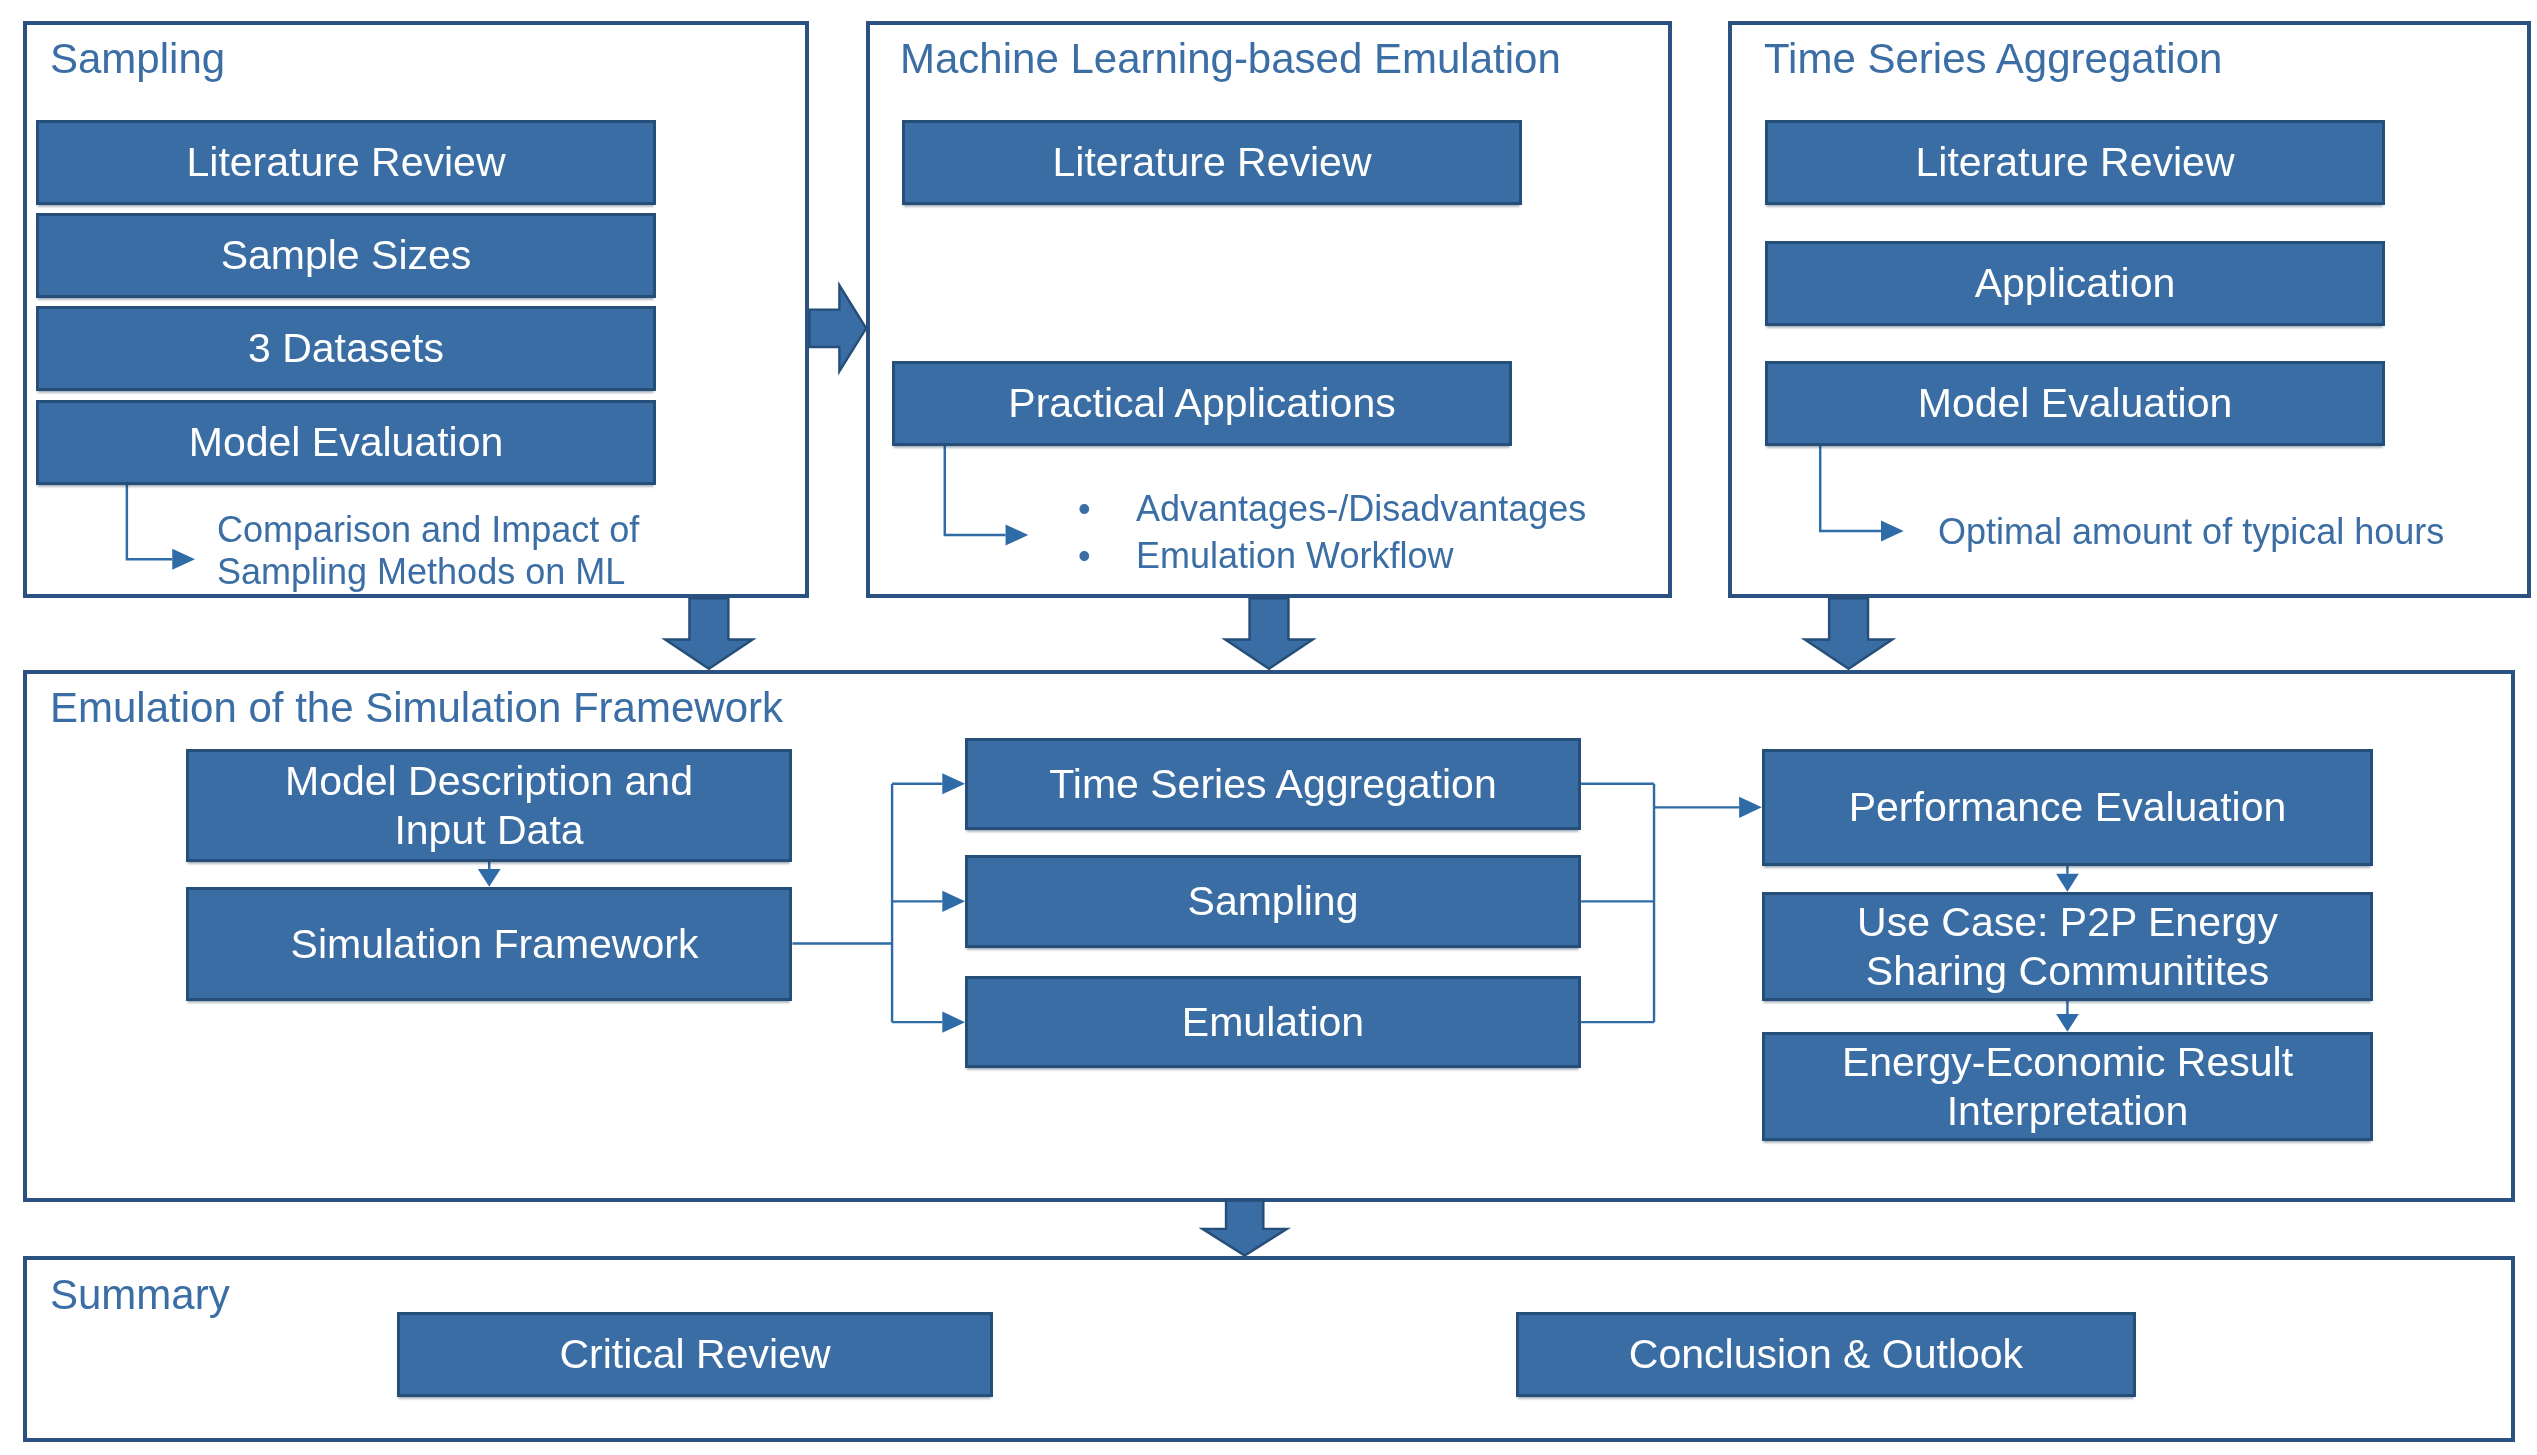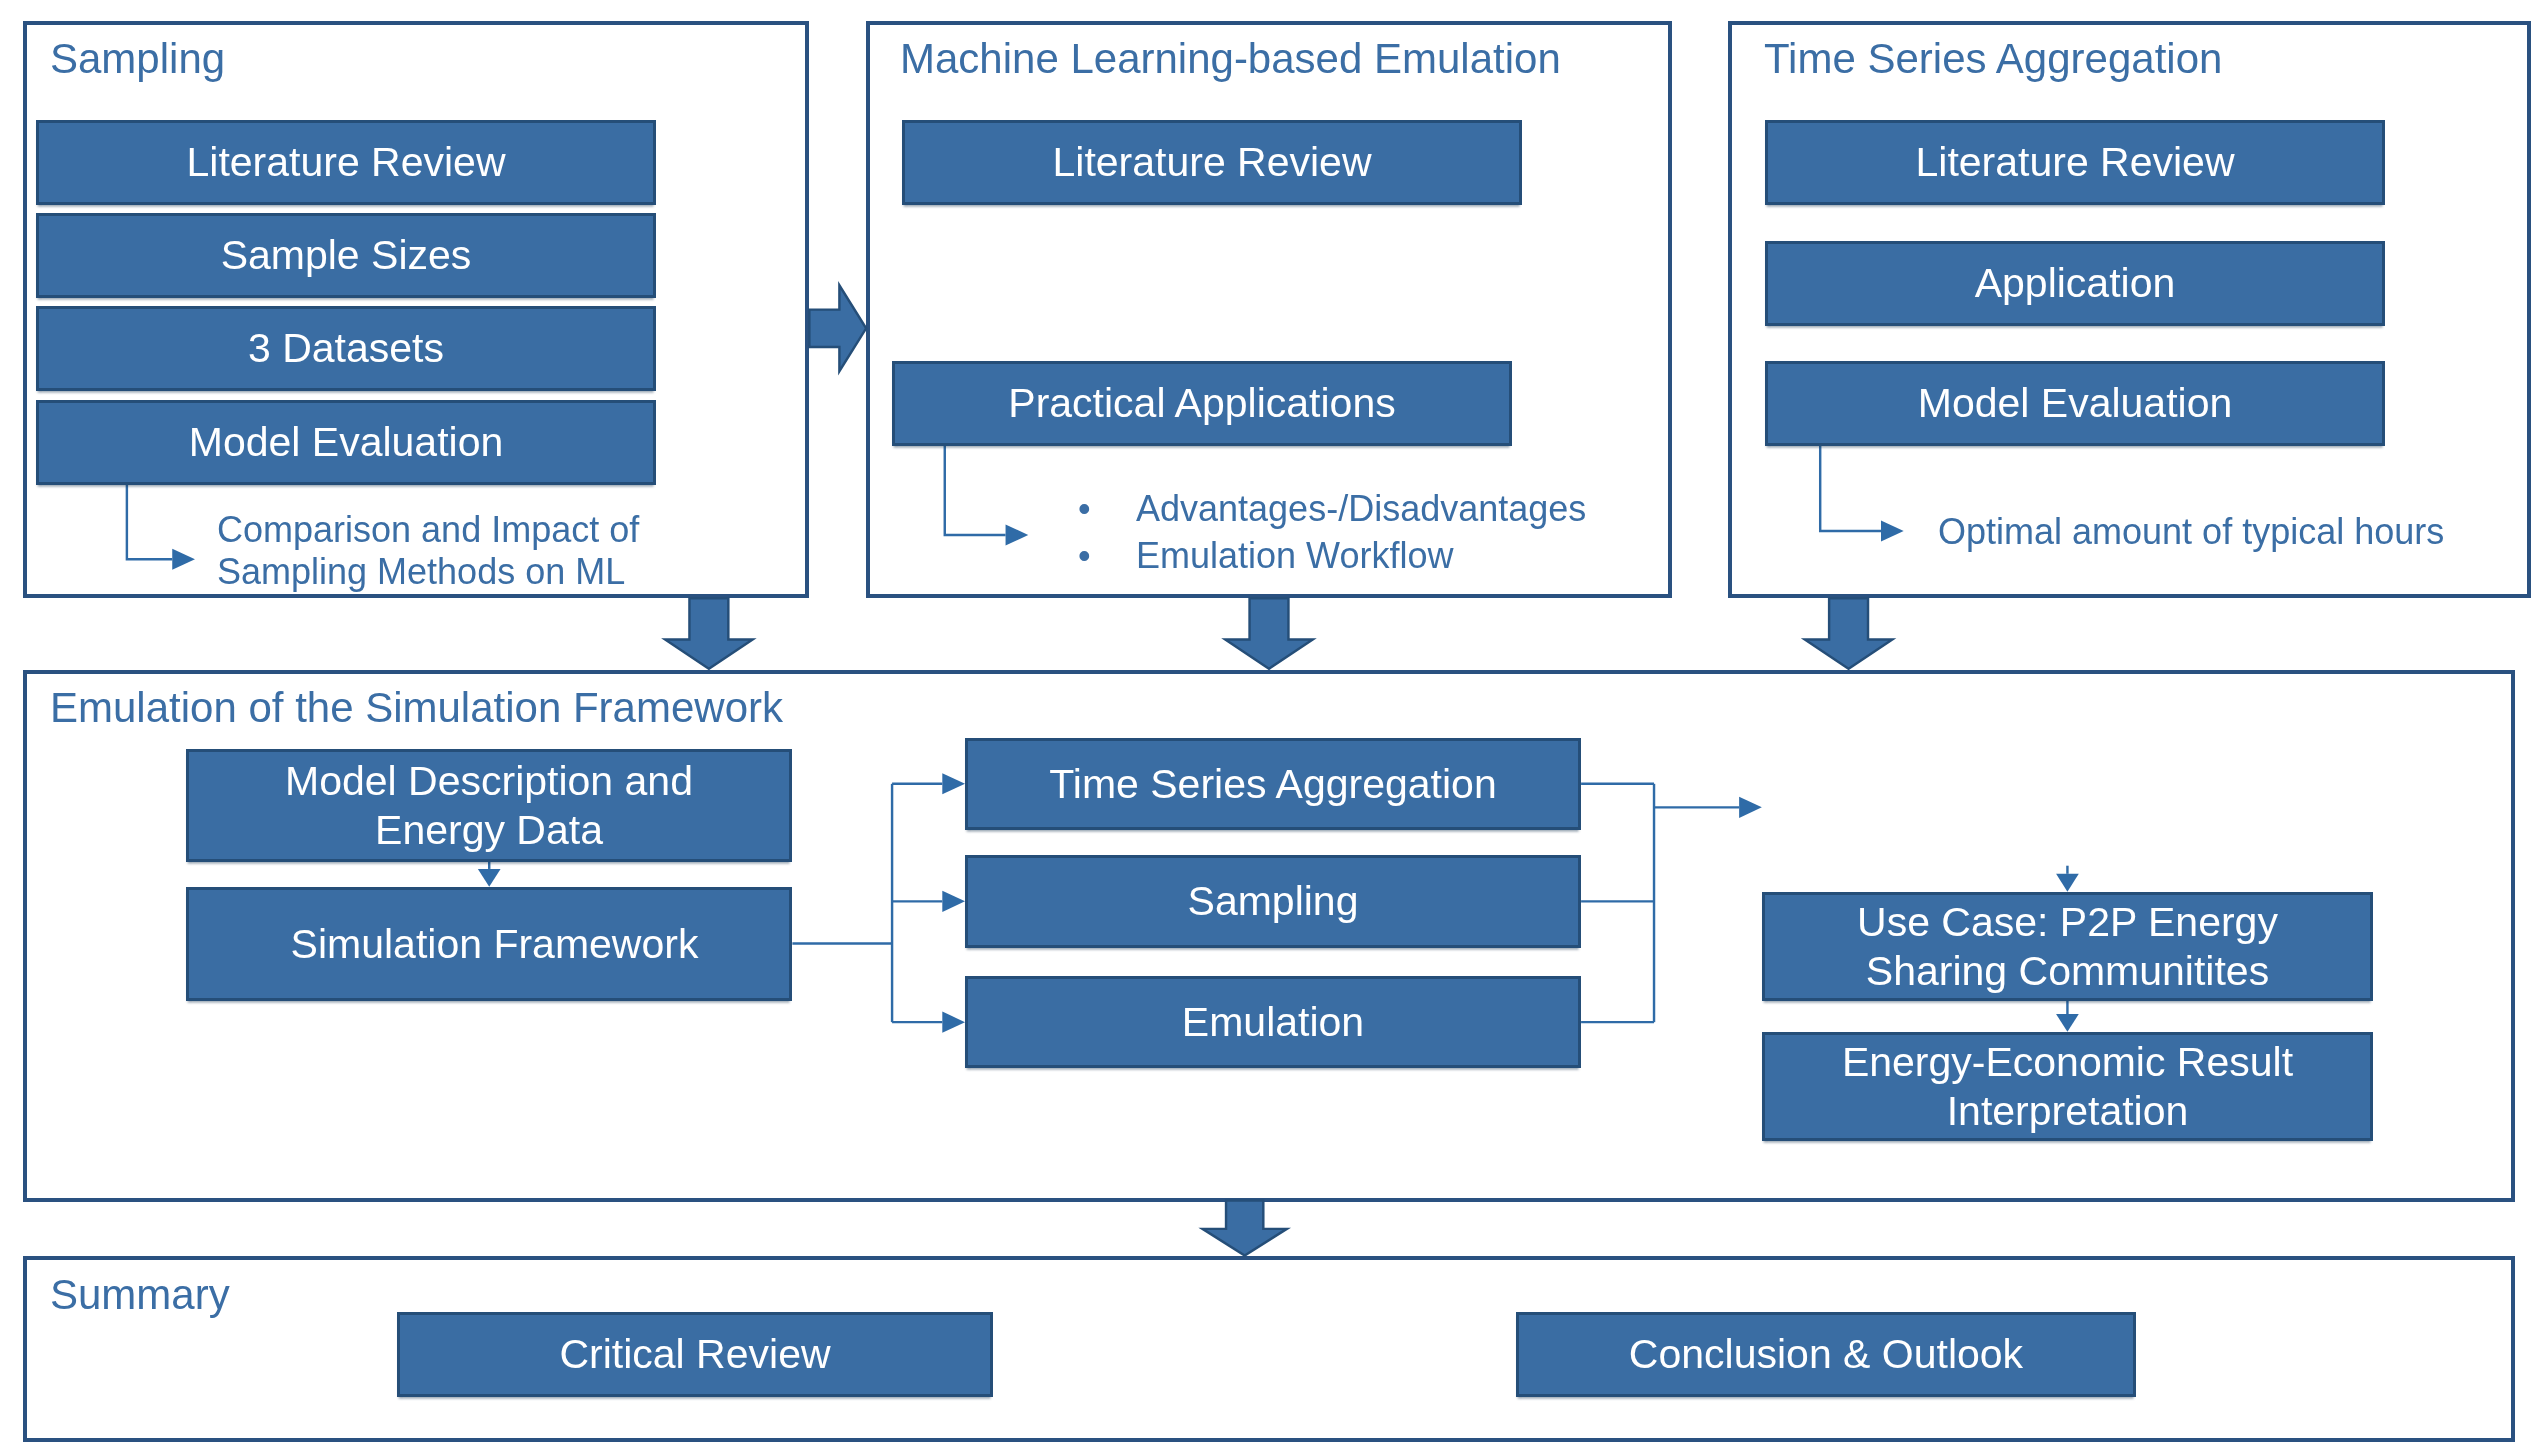--- a/index.html
+++ b/index.html
@@ -89,36 +89,39 @@
   </div>
   <div class="box" style="left:1765px;top:361px;width:620px;height:85px;">
     <span>Model Evaluation</span>
   </div>
   <div class="note" style="left:1938px;top:511px;">
     <span>Optimal amount of typical hours</span>
   </div>
 
   <div class="box" style="left:186px;top:749px;width:606px;height:113px;">
     <span>Model Description and</span>
-    <span>Energy Data</span>
+    <span>Input Data</span>
   </div>
   <div class="box" style="left:186px;top:887px;width:606px;height:114px;padding-left:11px;">
     <span>Simulation Framework</span>
   </div>
 
   <div class="box" style="left:965px;top:738px;width:616px;height:92px;">
     <span>Time Series Aggregation</span>
   </div>
   <div class="box" style="left:965px;top:855px;width:616px;height:93px;">
     <span>Sampling</span>
   </div>
   <div class="box" style="left:965px;top:976px;width:616px;height:92px;">
     <span>Emulation</span>
   </div>
 
+  <div class="box" style="left:1762px;top:749px;width:611px;height:117px;">
+    <span>Performance Evaluation</span>
+  </div>
   <div class="box" style="left:1762px;top:892px;width:611px;height:109px;">
     <span>Use Case: P2P Energy</span>
     <span>Sharing Communitites</span>
   </div>
   <div class="box" style="left:1762px;top:1032px;width:611px;height:109px;">
     <span>Energy-Economic Result</span>
     <span>Interpretation</span>
   </div>
 
   <div class="box" style="left:397px;top:1312px;width:596px;height:85px;">

